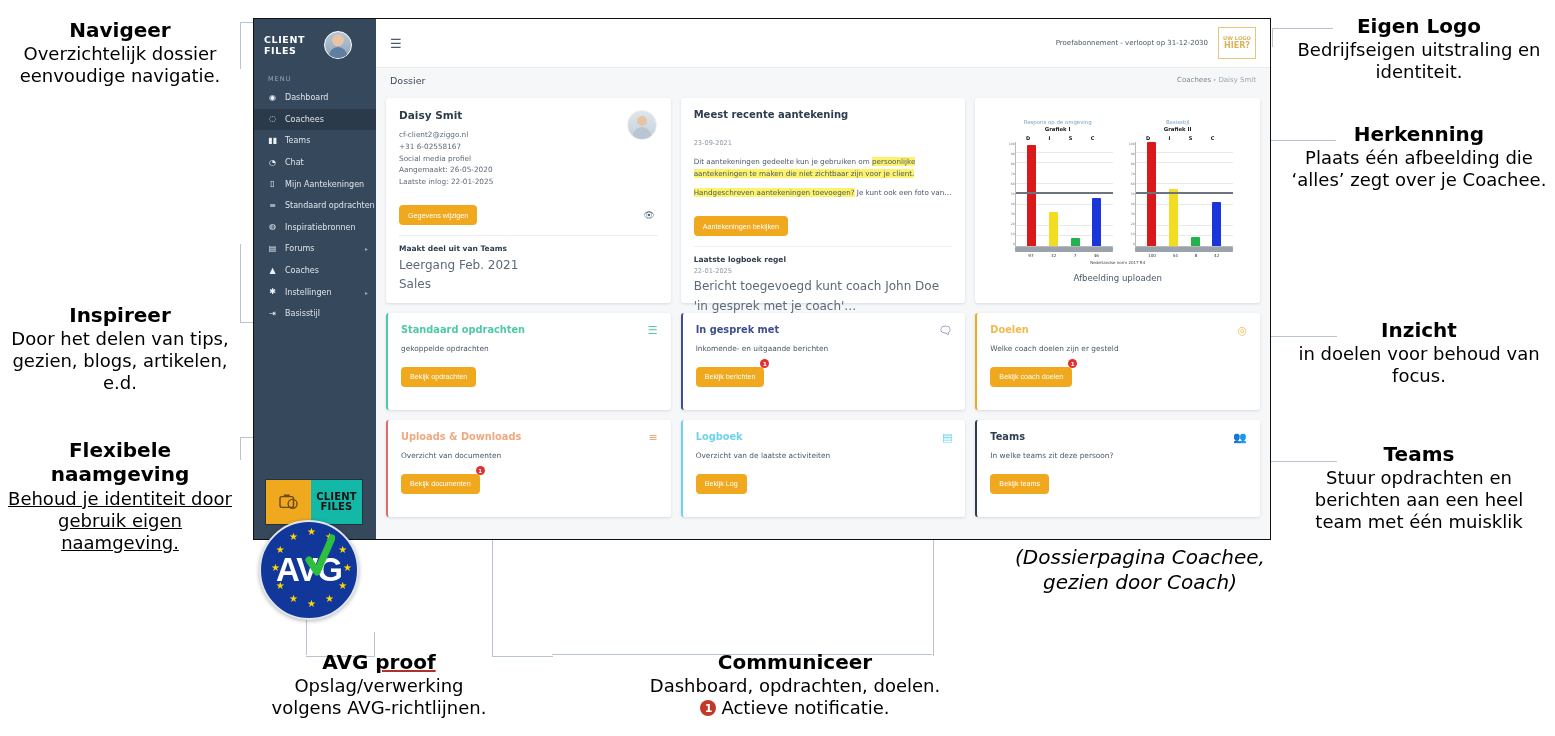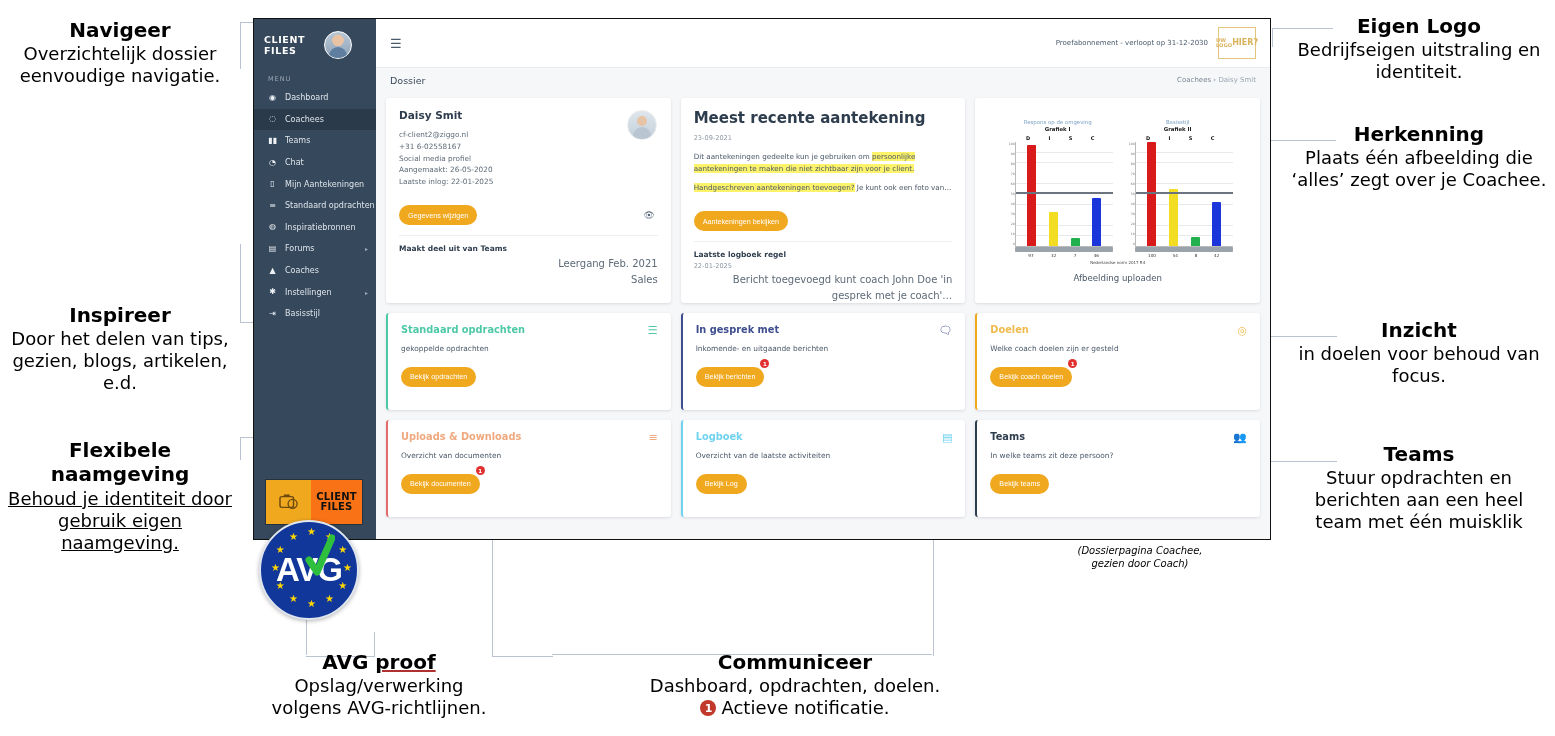--- a/index.html
+++ b/index.html
@@ -42,29 +42,29 @@
   .nav{list-style:none;margin:0;padding:0;}
   .nav li{display:flex;align-items:center;gap:8px;padding:6.3px 8px 6.3px 14px;
     color:#dfe5eb;font-size:8px;white-space:nowrap;position:relative;cursor:pointer;}
   .nav li.active{background:#2b3a4a;}
   .nav .ic{width:9px;height:9px;flex:0 0 9px;display:inline-flex;align-items:center;justify-content:center;
     color:#eef2f6;font-size:8px;line-height:1;}
   .nav .chev{position:absolute;right:8px;font-size:6px;color:#9aa8b6;}
   .sb-logo{position:absolute;left:11px;bottom:14px;width:98px;height:46px;display:flex;
     border:1px solid #243240;background:#fff;box-sizing:border-box;}
   .sb-logo .l{width:47%;background:#f0a81e;display:flex;align-items:center;justify-content:center;}
-  .sb-logo .r{flex:1;background:#f97316;display:flex;flex-direction:column;align-items:center;justify-content:center;
+  .sb-logo .r{flex:1;background:#14b8a6;display:flex;flex-direction:column;align-items:center;justify-content:center;
     font-size:10px;font-weight:bold;line-height:1.02;color:#111;letter-spacing:.2px;}
   
   #main{flex:1;display:flex;flex-direction:column;background:#f6f7f9;min-width:0;}
   .topbar{height:48px;background:#fff;display:flex;align-items:center;padding:0 14px;flex:0 0 48px;}
   .hamb{font-size:13px;color:#4a5b6c;cursor:pointer;}
   .topbar-spacer{flex:1;}
   .trial{font-size:7px;color:#4a5b6c;margin-right:10px;}
-  .logo-here{width:36px;height:30px;border:1px solid #e3c57c;display:flex;flex-direction:row;
+  .logo-here{width:36px;height:30px;border:1px solid #e3c57c;display:flex;flex-direction:column;
     align-items:center;justify-content:center;color:#d9b25c;font-weight:bold;line-height:1.05;}
   .logo-here span:first-child{font-size:5.2px;}
   .logo-here span:last-child{font-size:8px;}
   .crumbbar{height:24px;background:#f6f7f9;display:flex;align-items:center;padding:0 14px;flex:0 0 24px;
     border-top:1px solid #e9ecef;}
   .crumb-title{font-size:9.5px;color:#3b4a5a;}
   .crumb-right{margin-left:auto;font-size:7px;color:#7b8794;}
   .crumb-right .cur{color:#9aa5b1;}
 
   .grid{padding:6px 10px 10px 10px;display:flex;flex-direction:column;gap:10px;flex:1;}
@@ -79,28 +79,28 @@
   .card.l-cyan{border-left:2.5px solid #6fd3ef;}
   .card.l-dark{border-left:2.5px solid #2f3e4f;}
   .cbody{padding:11px 13px;height:100%;box-sizing:border-box;}
 
   .pname{font-size:10.5px;color:#2e3d4d;font-weight:bold;margin:0 0 8px 0;}
   .pline{font-size:7.3px;color:#5d6a77;line-height:1.62;}
   .avatar{position:absolute;right:14px;top:12px;width:28px;height:28px;border-radius:50%;
     background:linear-gradient(#dfe6ec,#c3d0db);overflow:hidden;border:1px solid #eee;}
   .avatar:after{content:"";position:absolute;left:5px;bottom:0;width:18px;height:12px;border-radius:9px 9px 0 0;background:#b9c6d2;}
   .avatar:before{content:"";position:absolute;left:9px;top:5px;width:10px;height:10px;border-radius:50%;background:#e7c4a6;}
-  .btn{display:inline-block;background:#f0a81e;color:#fff;font-size:7.2px;padding:5.5px 9px;border-radius:10px;
+  .btn{display:inline-block;background:#f0a81e;color:#fff;font-size:7.2px;padding:5.5px 9px;border-radius:4px;
     border:none;cursor:pointer;position:relative;white-space:nowrap;}
   .eye{position:absolute;right:16px;font-size:9px;color:#4a5b6c;}
   .divider{border-top:1px solid #eceff2;margin:10px 0 7px 0;}
   .sub-ttl{font-size:7.5px;color:#2e3d4d;font-weight:bold;line-height:1.7;}
-  .sub-line{font-size:10px;color:#5d6a77;line-height:1.62;text-align:right;}
-
-  .note-ttl{font-size:15px;color:#2e3d4d;font-weight:bold;margin:0 0 7px 0;}
+  .sub-line{font-size:12px;color:#5d6a77;line-height:1.62;}
+
+  .note-ttl{font-size:10px;color:#2e3d4d;font-weight:bold;margin:0 0 19px 0;}
   .note-date{font-size:6.6px;color:#8e9aa6;margin-bottom:9px;}
   .note-p{font-size:7.2px;color:#4a5868;line-height:1.62;margin:0 0 8px 0;}
   mark{background:#fdf36b;color:#4a5868;}
 
   .imgcard{display:flex;flex-direction:column;align-items:center;justify-content:center;height:100%;}
   .chartwrap{display:flex;gap:10px;justify-content:center;align-items:flex-end;}
   .chartbox{width:110px;}
   .chart-head{text-align:center;}
   .chart-sup{font-size:5.4px;color:#7ea3c4;}
   .chart-name{font-size:5.4px;color:#222;font-weight:bold;margin-top:1px;}
@@ -126,21 +126,21 @@
     font-size:5.5px;display:flex;align-items:center;justify-content:center;font-weight:bold;}
 
   
   #avg{position:absolute;left:259px;top:520px;width:96px;height:96px;border-radius:50%;
     background:#12379b;border:2px solid #dfe6ee;box-shadow:0 1px 4px rgba(0,0,0,.3);}
   #avg .stars{position:absolute;inset:0;}
   #avg .st{position:absolute;color:#ffd700;font-size:10px;line-height:1;}
   #avg .txt{position:absolute;inset:0;display:flex;align-items:center;justify-content:center;
     color:#fff;font-weight:bold;font-size:33px;letter-spacing:-1px;font-family:"Liberation Sans",sans-serif;}
   #avg .check{position:absolute;left:44px;top:12px;width:30px;height:46px;}
-  .caption{position:absolute;left:1010px;top:545px;width:260px;text-align:center;font-style:italic;font-size:10px;line-height:1.25;}
+  .caption{position:absolute;left:1010px;top:545px;width:260px;text-align:center;font-style:italic;font-size:20px;line-height:1.25;}
 </style>
 </head>
 <body>
 
 <div class="leader" style="left:240px;top:22px;width:16px;height:46px;border-left-width:1.3px;border-top-width:1.3px;"></div>
 <div class="leader" style="left:240px;top:244px;width:16px;height:78px;border-left-width:1.3px;border-bottom-width:1.3px;"></div>
 <div class="leader" style="left:240px;top:437px;width:16px;height:22px;border-left-width:1.3px;border-top-width:1.3px;"></div>
 <div class="leader" style="left:1272px;top:28px;width:60px;height:18px;border-left-width:1.3px;border-top-width:1.3px;"></div>
 <div class="leader" style="left:1253px;top:140px;width:82px;height:18px;border-left-width:1.3px;border-top-width:1.3px;"></div>
 <div class="leader" style="left:1248px;top:336px;width:88px;height:12px;border-left-width:1.3px;border-top-width:1.3px;"></div>

